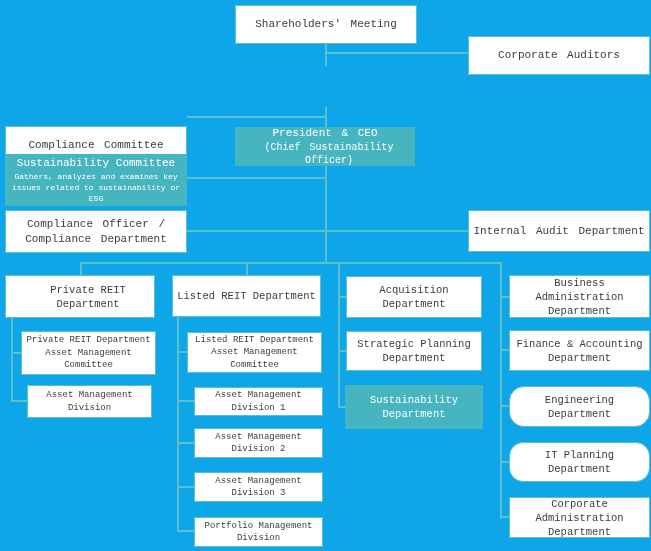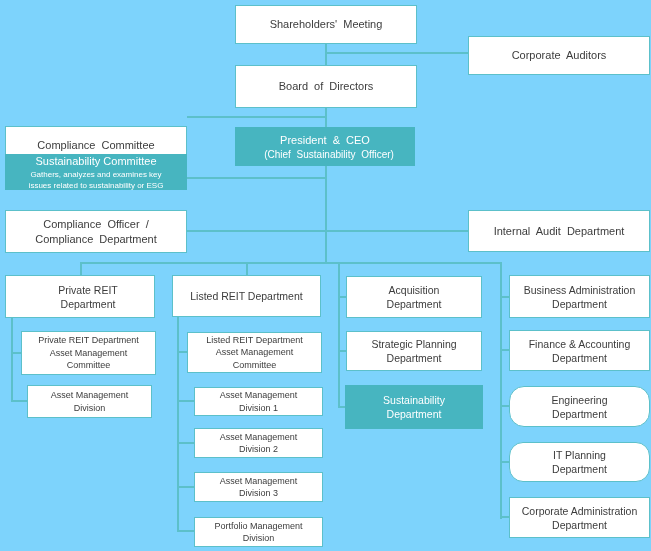--- a/index.html
+++ b/index.html
@@ -6,22 +6,22 @@
     --accent: #47b5c0;
     --line: #5cc0ca;
     --text: #3c3c3c;
     --text-on-accent: #ffffff;
   }
   html, body { margin: 0; padding: 0; background: #ffffff; }
   .stage {
     position: relative;
     width: 651px;
     height: 551px;
-    background: #7dd3fc;
-    font-family: Liberation Sans, sans-serif;
+    background: #0ea5e9;
+    font-family: Liberation Mono, monospace;
     color: var(--text);
     overflow: hidden;
   }
   .node {
     position: absolute;
     box-sizing: border-box;
     border: 1.5px solid var(--line);
     background: #ffffff;
     display: flex;
     flex-direction: column;
@@ -83,34 +83,31 @@
   <div class="h" style="left:177px;top:530px;width:18px;height:2px;"></div>
 
   <div class="node fs11 ws" style="left:235px;top:5px;width:182px;height:39px;">
     <span class="lbl">Shareholders' Meeting</span>
   </div>
 
   <div class="node fs11 ws" style="left:468px;top:36px;width:182px;height:39px;">
     <span class="lbl">Corporate Auditors</span>
   </div>
 
-  <div class="node fs11 ws" style="left:235px;top:65px;width:182px;height:43px;">
-    <span class="lbl">Board of Directors</span>
-  </div>
 
   <div class="node fs11 ws" style="left:5px;top:98px;width:182px;height:38px;margin-top:28px;">
     <span class="lbl">Compliance Committee</span>
   </div>
 
   <div class="node accent fs11 ws" style="left:235px;top:127px;width:180px;height:39px;">
     <span class="lbl">President &amp; CEO</span>
     <span class="lbl sub">(Chief Sustainability Officer)</span>
   </div>
 
-  <div class="node accent" style="left:5px;top:154px;width:182px;height:36px;">
+  <div class="node accent" style="left:5px;top:154px;width:182px;height:52px;">
     <span class="lbl fs11">Sustainability Committee</span>
     <span class="lbl fs8">Gathers, analyzes and examines key
 issues related to sustainability or ESG</span>
   </div>
 
   <div class="node fs11 ws" style="left:5px;top:210px;width:182px;height:43px;">
     <span class="lbl">Compliance Officer /
 Compliance Department</span>
   </div>
 

